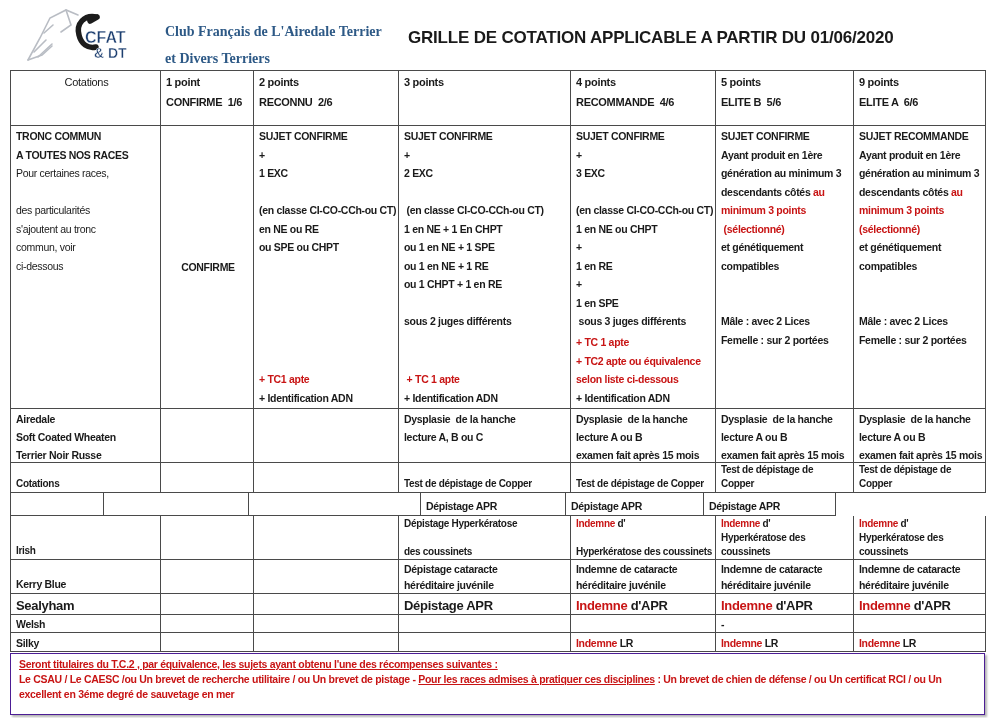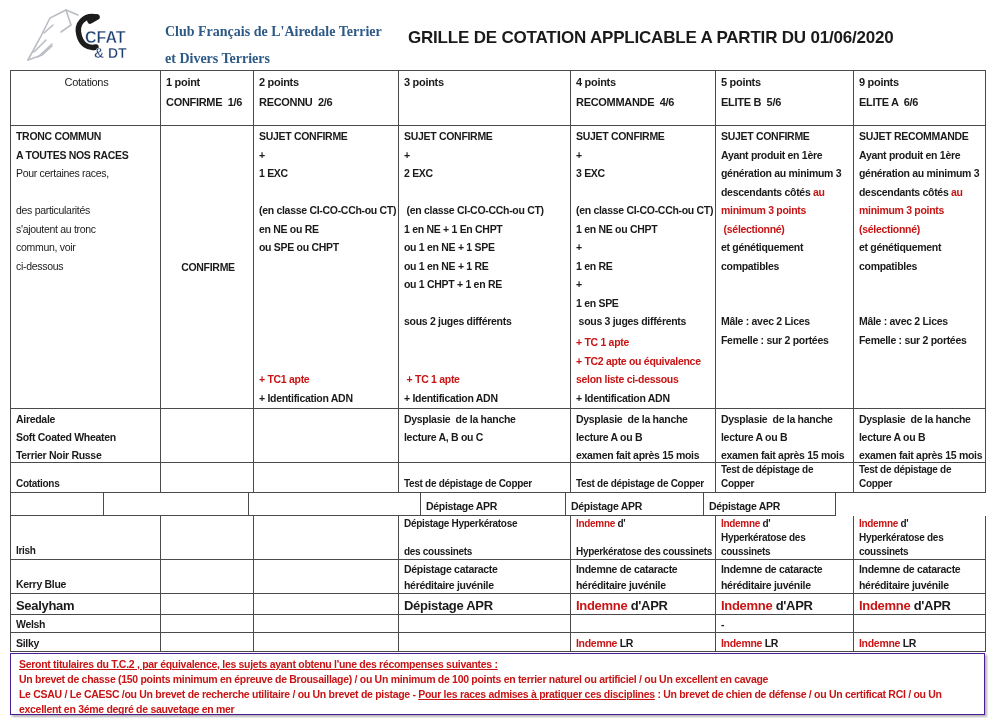--- a/index.html
+++ b/index.html
@@ -341,15 +341,14 @@
         <div class="ln"><span class="red">Indemne</span><span> LR</span></div>
       </div>
       <div class="cell vb" style="width: 132px; height: 19px;">
         <div class="ln"><span class="red">Indemne</span><span> LR</span></div>
       </div>
     </div>
   </div>
 
 <div class="footer">
     <div class="ln"><span class="und">Seront titulaires du T.C.2 , par équivalence, les sujets ayant obtenu l'une des récompenses suivantes :</span></div>
-    <div class="ln"><span>Un brevet de chasse (150 points minimum en épreuve de Brousaillage) / ou Un minimum de 100 points en terrier naturel ou artificiel / ou Un excellent en cavage</span></div>
     <div class="ln wrap"><span>Le CSAU / Le CAESC /ou Un brevet  de recherche utilitaire / ou Un brevet de pistage - </span><span class="und">Pour les races admises à pratiquer ces disciplines</span><span> : Un brevet de chien de défense / ou Un certificat RCI / ou Un excellent en 3éme degré de sauvetage en mer</span></div>
   </div>
 
 </body></html>

